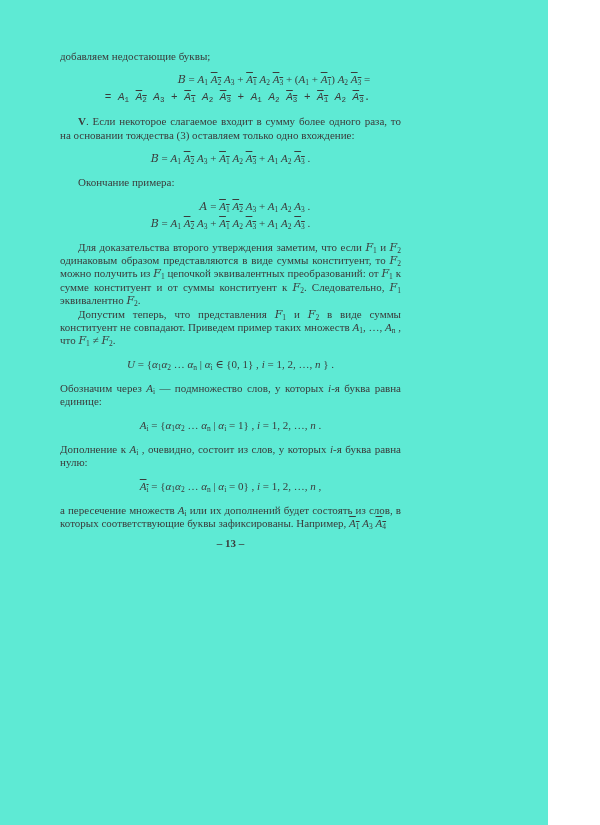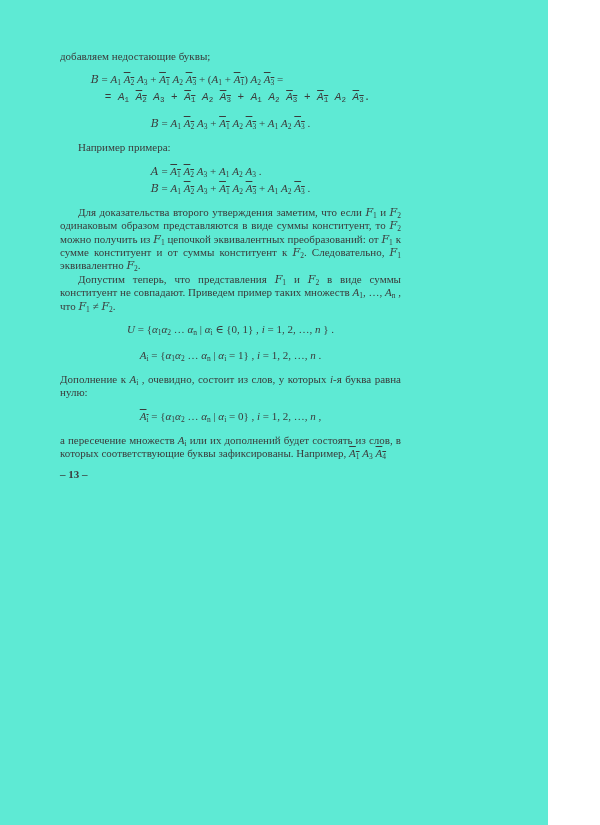--- a/index.html
+++ b/index.html
@@ -40,69 +40,71 @@
   .cal { font-family: "DejaVu Serif", serif; }
   .ov { text-decoration: overline; }
   .eq {
     text-align: center;
     margin: 8px 0 9px 0;
     line-height: 17px;
     text-indent: 0;
   }
   .eq .inner {
     display: inline-block;
-    text-align: left;
+    text-align: right;
   }
   .eq-line { white-space: nowrap; }
   .eq-cont { padding-left: 14px; font-family: Liberation Mono, monospace; }
   .pagenum {
     margin-top: 7px;
-    text-align: left;
+    text-align: center;
     text-indent: 0;
     font-weight: bold;
   }
 </style>
 </head>
 <body>
 
 <div class="page">
   <div class="column">
 
     <p class="noindent">добавляем недостающие буквы;</p>
 
     <div class="eq">
       <span class="inner">
         <span class="eq-line"><span class="cal">B</span> = <i>A</i><sub>1</sub> <span class="ov"><i>A</i><sub>2</sub></span> <i>A</i><sub>3</sub> + <span class="ov"><i>A</i><sub>1</sub></span> <i>A</i><sub>2</sub> <span class="ov"><i>A</i><sub>3</sub></span> + (<i>A</i><sub>1</sub> + <span class="ov"><i>A</i><sub>1</sub></span>) <i>A</i><sub>2</sub> <span class="ov"><i>A</i><sub>3</sub></span> =</span><br>
         <span class="eq-line eq-cont">= <i>A</i><sub>1</sub> <span class="ov"><i>A</i><sub>2</sub></span> <i>A</i><sub>3</sub> + <span class="ov"><i>A</i><sub>1</sub></span> <i>A</i><sub>2</sub> <span class="ov"><i>A</i><sub>3</sub></span> + <i>A</i><sub>1</sub> <i>A</i><sub>2</sub> <span class="ov"><i>A</i><sub>3</sub></span> + <span class="ov"><i>A</i><sub>1</sub></span> <i>A</i><sub>2</sub> <span class="ov"><i>A</i><sub>3</sub></span>.</span>
       </span>
     </div>
 
+    <p><b>V</b>. Если некоторое слагаемое входит в сумму более одного раза, то на основании тождества (3) оставляем только одно вхождение:</p>
 
     <div class="eq">
       <span class="eq-line inner"><span class="cal">B</span> = <i>A</i><sub>1</sub> <span class="ov"><i>A</i><sub>2</sub></span> <i>A</i><sub>3</sub> + <span class="ov"><i>A</i><sub>1</sub></span> <i>A</i><sub>2</sub> <span class="ov"><i>A</i><sub>3</sub></span> + <i>A</i><sub>1</sub> <i>A</i><sub>2</sub> <span class="ov"><i>A</i><sub>3</sub></span> .</span>
     </div>
 
-    <p>Например примера:</p>
+    <p>Окончание примера:</p>
 
     <div class="eq">
       <span class="inner">
         <span class="eq-line"><span class="cal">A</span> = <span class="ov"><i>A</i><sub>1</sub></span> <span class="ov"><i>A</i><sub>2</sub></span> <i>A</i><sub>3</sub> + <i>A</i><sub>1</sub> <i>A</i><sub>2</sub> <i>A</i><sub>3</sub> .</span><br>
         <span class="eq-line"><span class="cal">B</span> = <i>A</i><sub>1</sub> <span class="ov"><i>A</i><sub>2</sub></span> <i>A</i><sub>3</sub> + <span class="ov"><i>A</i><sub>1</sub></span> <i>A</i><sub>2</sub> <span class="ov"><i>A</i><sub>3</sub></span> + <i>A</i><sub>1</sub> <i>A</i><sub>2</sub> <span class="ov"><i>A</i><sub>3</sub></span> .</span>
       </span>
     </div>
 
     <p>Для доказательства второго утверждения заметим, что если <span class="cal">F</span><sub>1</sub> и <span class="cal">F</span><sub>2</sub> одинаковым образом представляются в виде суммы конституент, то <span class="cal">F</span><sub>2</sub> можно получить из <span class="cal">F</span><sub>1</sub> цепочкой эквивалентных преобразований: от <span class="cal">F</span><sub>1</sub> к сумме конституент и от суммы конституент к <span class="cal">F</span><sub>2</sub>. Следовательно, <span class="cal">F</span><sub>1</sub> эквивалентно <span class="cal">F</span><sub>2</sub>.</p>
 
     <p>Допустим теперь, что представления <span class="cal">F</span><sub>1</sub> и <span class="cal">F</span><sub>2</sub> в виде суммы конституент не совпадают. Приведем пример таких множеств <i>A</i><sub>1</sub>, …, <i>A</i><sub>n</sub> , что <span class="cal">F</span><sub>1</sub> ≠ <span class="cal">F</span><sub>2</sub>.</p>
 
 
     <div class="eq">
       <span class="eq-line inner"><i>U</i> = {<i>α</i><sub>1</sub><i>α</i><sub>2</sub> … <i>α</i><sub>n</sub> | <i>α</i><sub>i</sub> ∈ {0, 1} , <i>i</i> = 1, 2, …, <i>n</i> } .</span>
     </div>
 
+    <p class="noindent">Обозначим через <i>A</i><sub>i</sub> — подмножество слов, у которых <i>i</i>-я буква равна единице:</p>
 
     <div class="eq">
       <span class="eq-line inner"><i>A</i><sub>i</sub> = {<i>α</i><sub>1</sub><i>α</i><sub>2</sub> … <i>α</i><sub>n</sub> | <i>α</i><sub>i</sub> = 1} , <i>i</i> = 1, 2, …, <i>n</i> .</span>
     </div>
 
     <p class="noindent">Дополнение к <i>A</i><sub>i</sub> , очевидно, состоит из слов, у которых <i>i</i>-я буква равна нулю:</p>
 
     <div class="eq">
       <span class="eq-line inner"><span class="ov"><i>A</i><sub>i</sub></span> = {<i>α</i><sub>1</sub><i>α</i><sub>2</sub> … <i>α</i><sub>n</sub> | <i>α</i><sub>i</sub> = 0} , <i>i</i> = 1, 2, …, <i>n</i> ,</span>
     </div>

